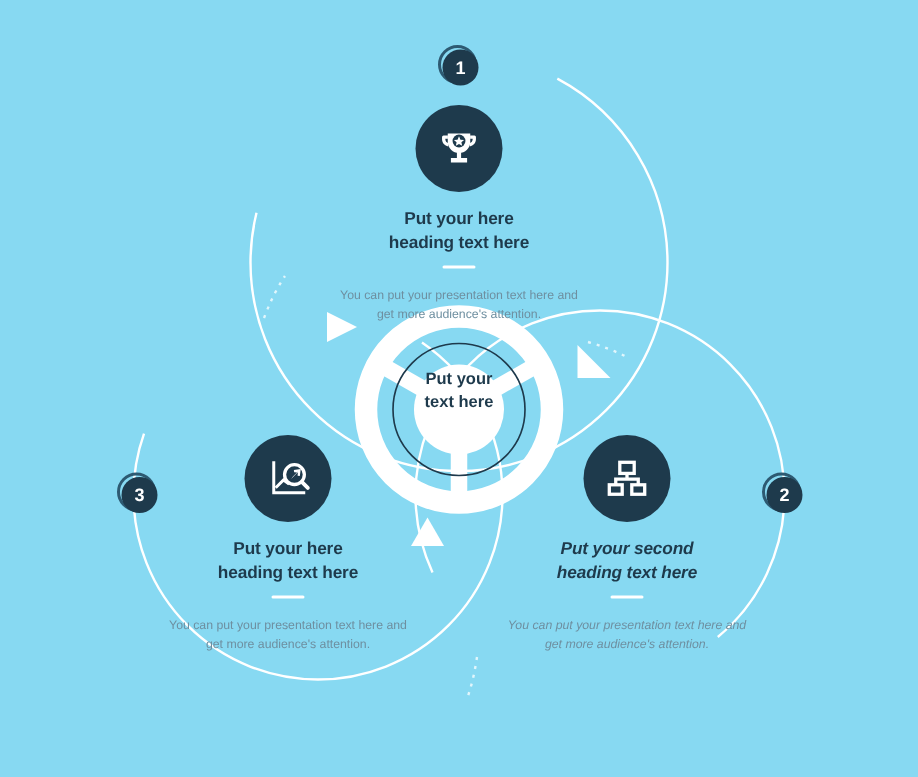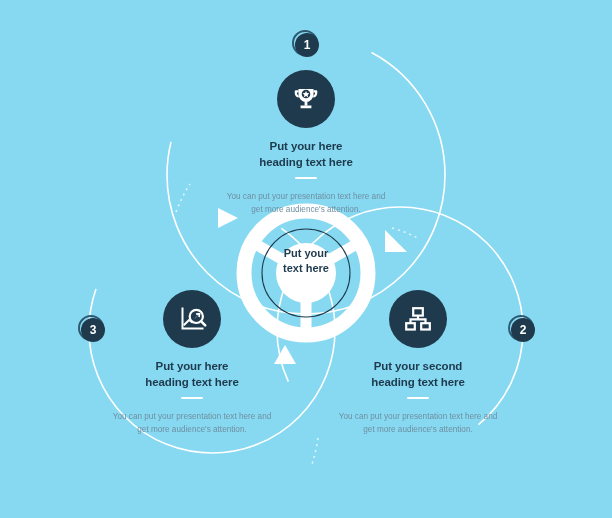--- a/index.html
+++ b/index.html
@@ -57,21 +57,21 @@
     margin: 0 auto 7px auto;
     border-radius: 1px;
   }
   .step-body {
     color: #6e8fa0;
     font-size: 8.2px;
     line-height: 1.55;
     margin: 12px;
   }
   #step-1 { left: 214px; top: 70px; }
-  #step-2 { left: 326px; top: 290px; }
+  #step-2 { left: 326px; top: 290px; font-style: italic; }
   #step-3 { left: 100px; top: 290px; }
 
   
   .badge {
     position: absolute;
     width: 30px;
     height: 30px;
     z-index: 8;
   }
   .badge-outer {

